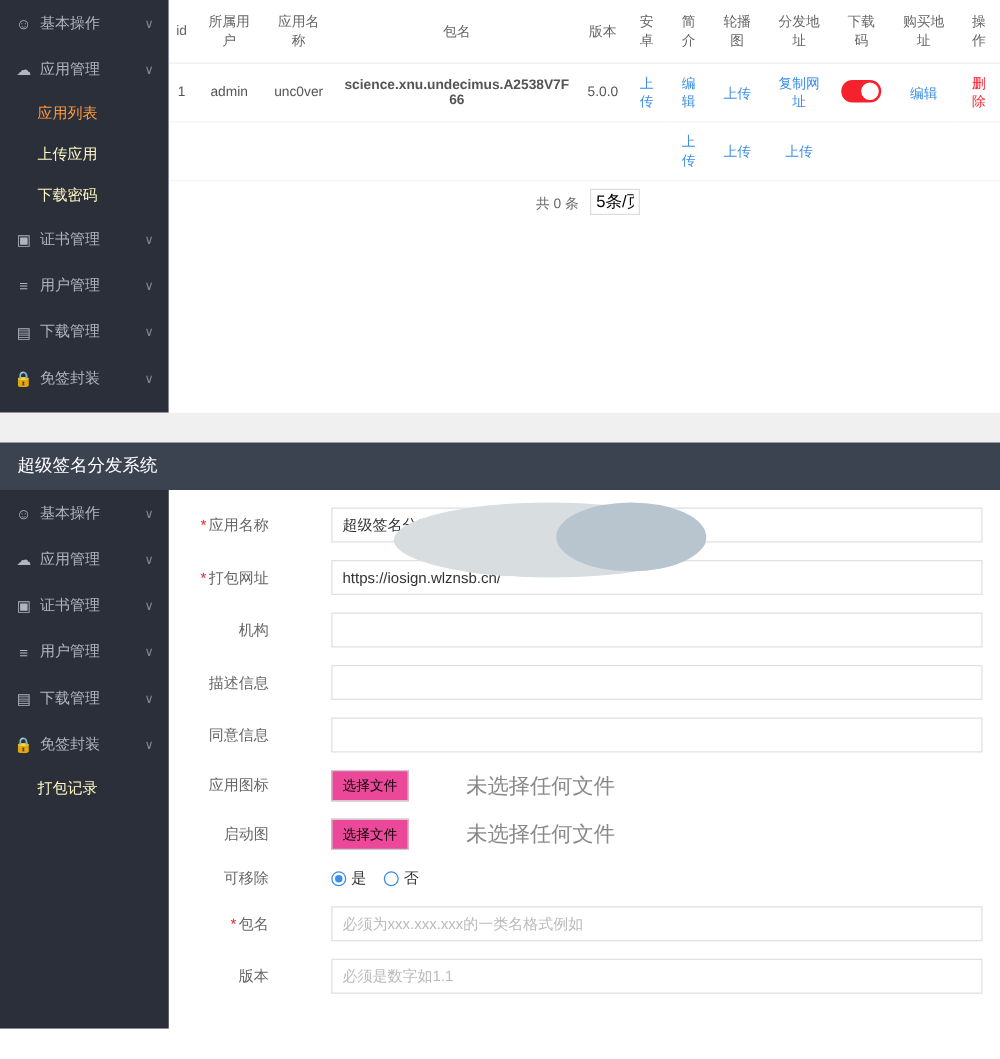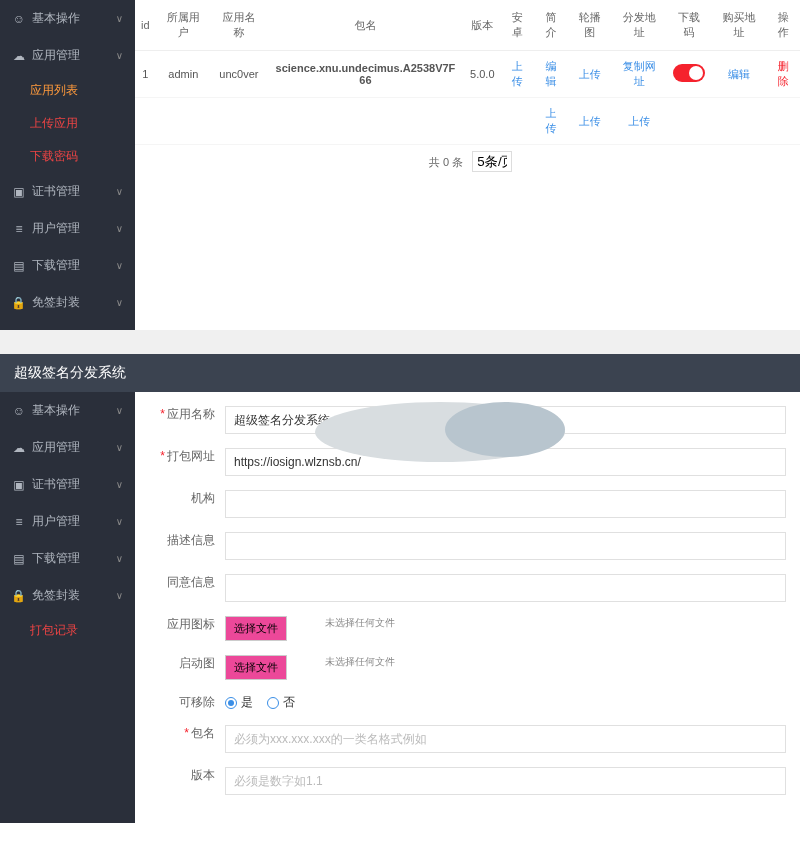--- a/index.html
+++ b/index.html
@@ -4,48 +4,48 @@
   <style>
     * { margin: 0; padding: 0; box-sizing: border-box; }
     body { font-family: "Microsoft YaHei", sans-serif; font-size: 12px; color: #333; width: 800px; }
     
     
     .panel1 { display: flex; height: 330px; background: #fff; }
     .sidebar { width: 135px; background: #2a2f3a; color: #b0b6bf; }
     .sidebar-item { display: flex; align-items: center; padding: 10px 12px; cursor: pointer; font-size: 12px; }
     .sidebar-item .icon { width: 14px; height: 14px; margin-right: 6px; display: inline-flex; align-items: center; justify-content: center; }
     .sidebar-item .chevron { margin-left: auto; font-size: 10px; color: #888; }
-    .sidebar-sub { padding: 8px 12px 8px 30px; color: #ef4444; font-size: 12px; cursor: pointer; }
+    .sidebar-sub { padding: 8px 12px 8px 30px; color: #fef9c3; font-size: 12px; cursor: pointer; }
     .sidebar-sub.active { color: #ff9a3c; }
     
     .content { flex: 1; background: #fff; overflow: hidden; position: relative; }
     .table { width: 100%; border-collapse: collapse; }
     .table th { padding: 10px 6px; border-bottom: 1px solid #eee; font-weight: normal; color: #666; font-size: 11px; text-align: center; }
     .table td { padding: 8px 6px; border-bottom: 1px solid #f5f5f5; text-align: center; font-size: 11px; color: #555; vertical-align: middle; }
     .link { color: #3a8ee6; cursor: pointer; }
     .toggle { display: inline-block; width: 32px; height: 18px; background: #f5222d; border-radius: 9px; position: relative; }
     .toggle::after { content: ""; position: absolute; width: 14px; height: 14px; background: #fff; border-radius: 50%; top: 2px; right: 2px; }
     .pager { text-align: center; padding: 6px; color: #666; font-size: 11px; }
     .pager span { margin: 0 6px; }
     .pager input { width: 40px; border: 1px solid #ddd; padding: 2px 4px; }
     
     .gap { height: 24px; background: #f0f0f0; }
     
     
     .panel2 { display: flex; background: #fff; }
     .header2 { width: 800px; background: #3b4350; color: #fff; padding: 10px 14px; font-size: 14px; }
     .content2 { flex: 1; padding: 14px 14px 14px 20px; }
     
-    .form-row { display: flex; margin-bottom: 14px; }
+    .form-row { display: flex; align-items: center; margin-bottom: 14px; gap: 40px; }
     .form-label { width: 60px; text-align: right; color: #666; font-size: 12px; margin-right: 10px; }
     .form-label .req { color: #f5222d; margin-right: 2px; }
     .form-input { flex: 1; border: 1px solid #e0e0e0; padding: 6px 8px; font-size: 12px; color: #333; max-width: 580px; }
     .form-input::placeholder { color: #bbb; }
     .file-btn { border: 1px solid #ccc; padding: 4px 8px; font-size: 11px; background: #ec4899; margin-right: 6px; }
-    .file-hint { color: #888; font-size: 10px; margin-left: 32px; }
+    .file-hint { color: #888; font-size: 17px; }
     .radio-group { display: flex; align-items: center; gap: 14px; }
     .radio-item { display: flex; align-items: center; gap: 4px; }
     .radio-dot { width: 12px; height: 12px; border-radius: 50%; border: 1px solid #3a8ee6; display: inline-block; position: relative; }
     .radio-dot.checked::after { content: ""; position: absolute; inset: 2px; background: #3a8ee6; border-radius: 50%; }
     
     .blob { position: absolute; top: 10px; left: 180px; width: 250px; height: 60px; background: #d8dde0; border-radius: 50% / 50%; }
     .blob2 { position: absolute; top: 10px; left: 310px; width: 120px; height: 55px; background: #b8c5ce; border-radius: 50% / 50%; }
     .form-wrap { position: relative; }
   </style>
 </head>

